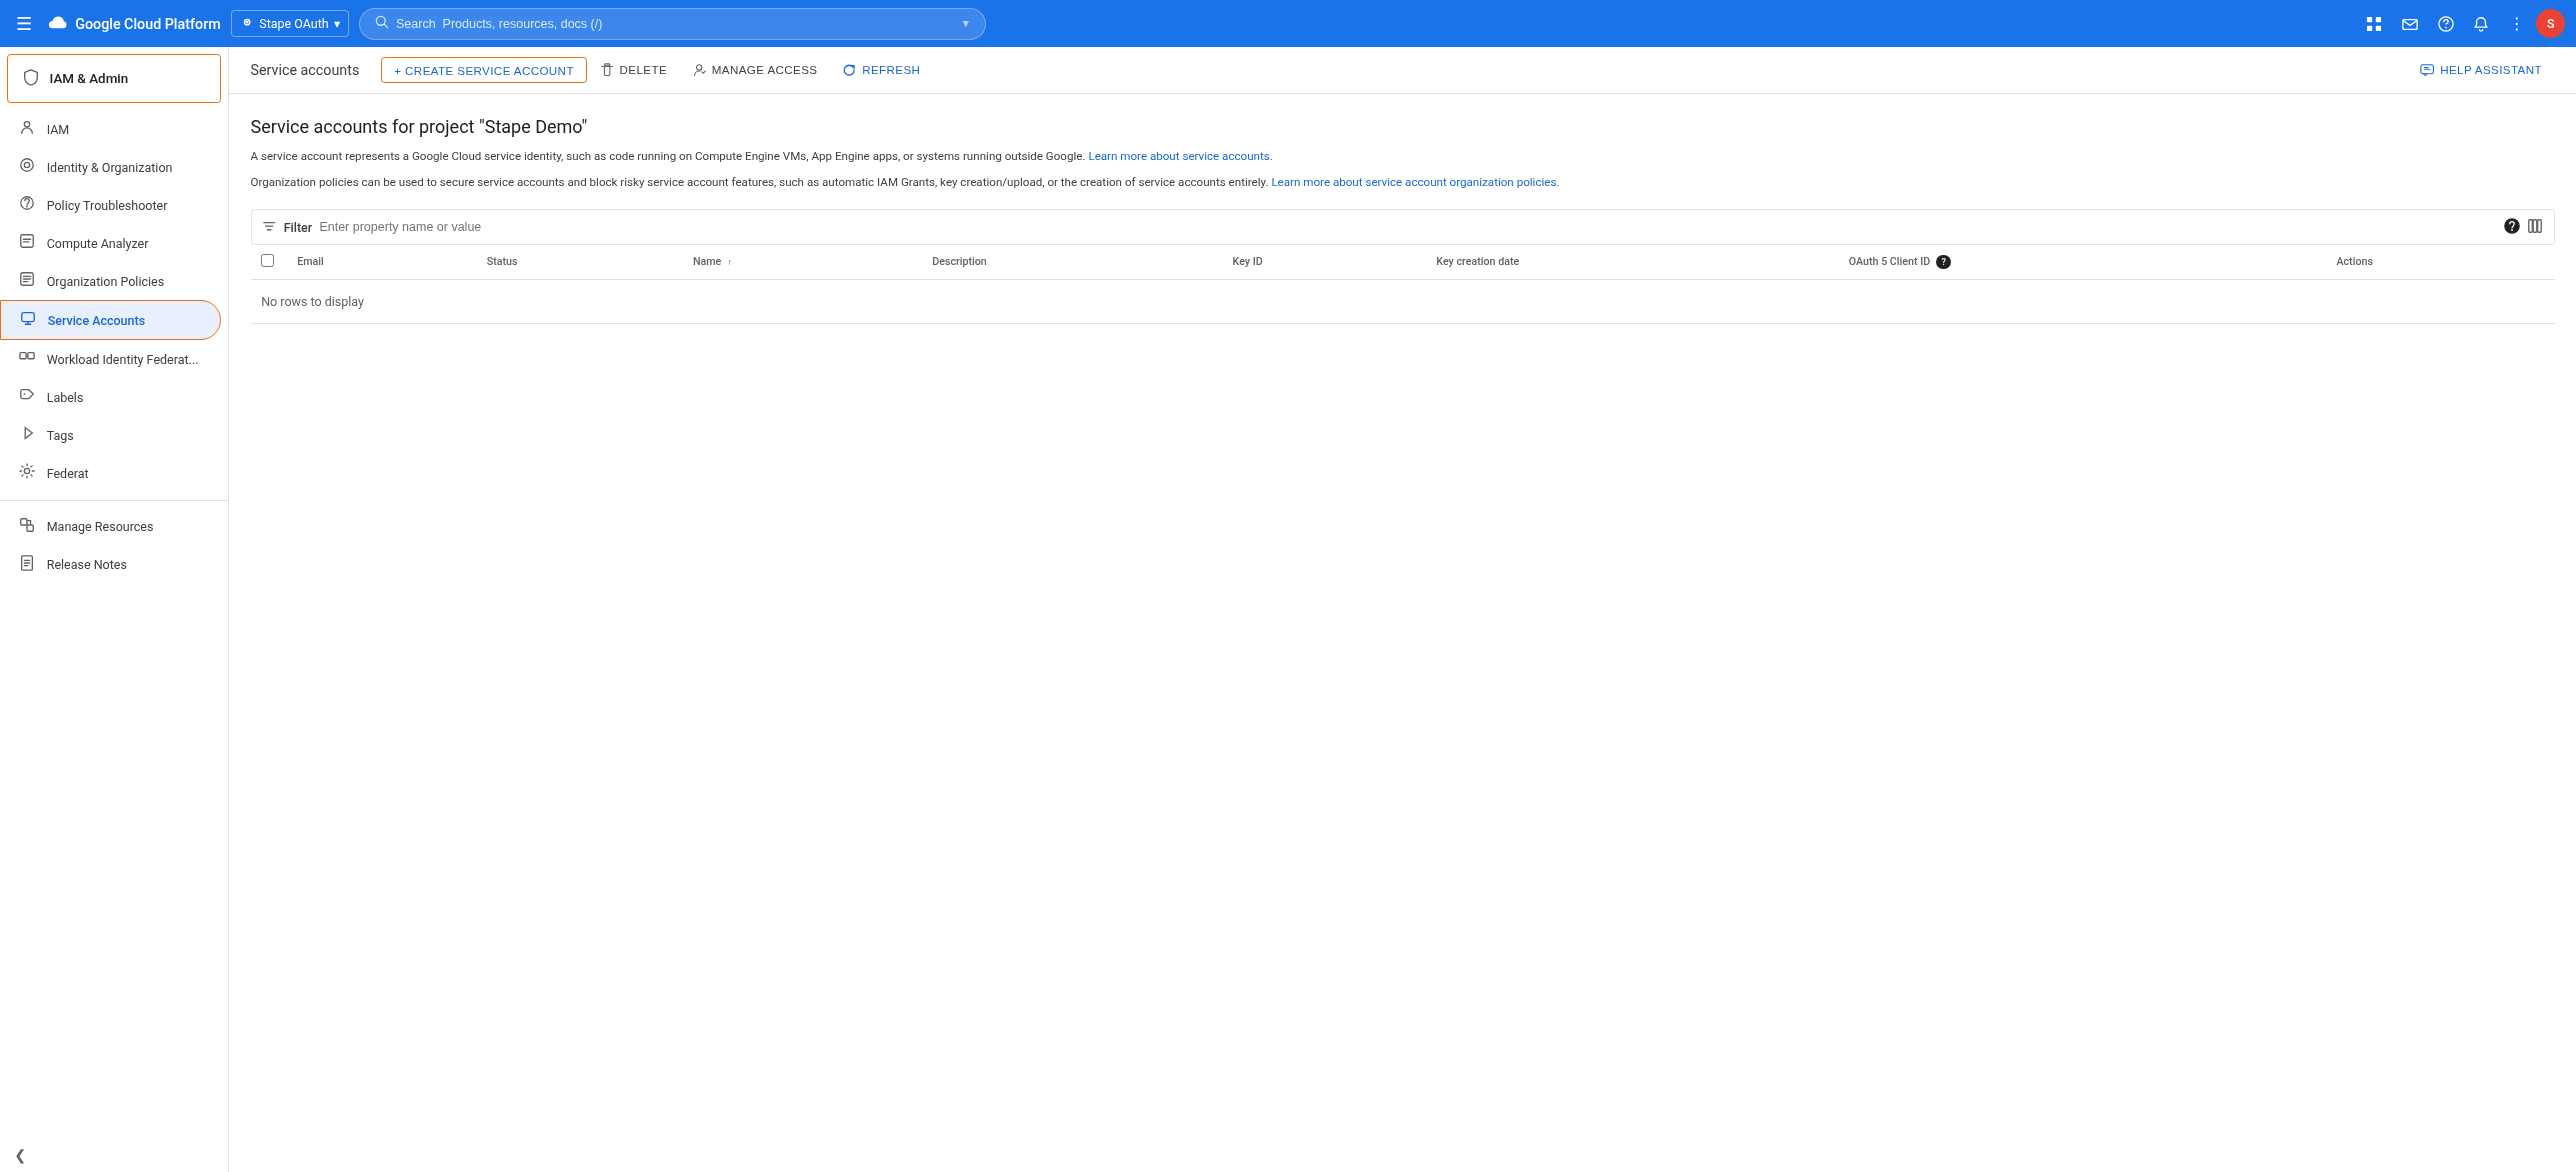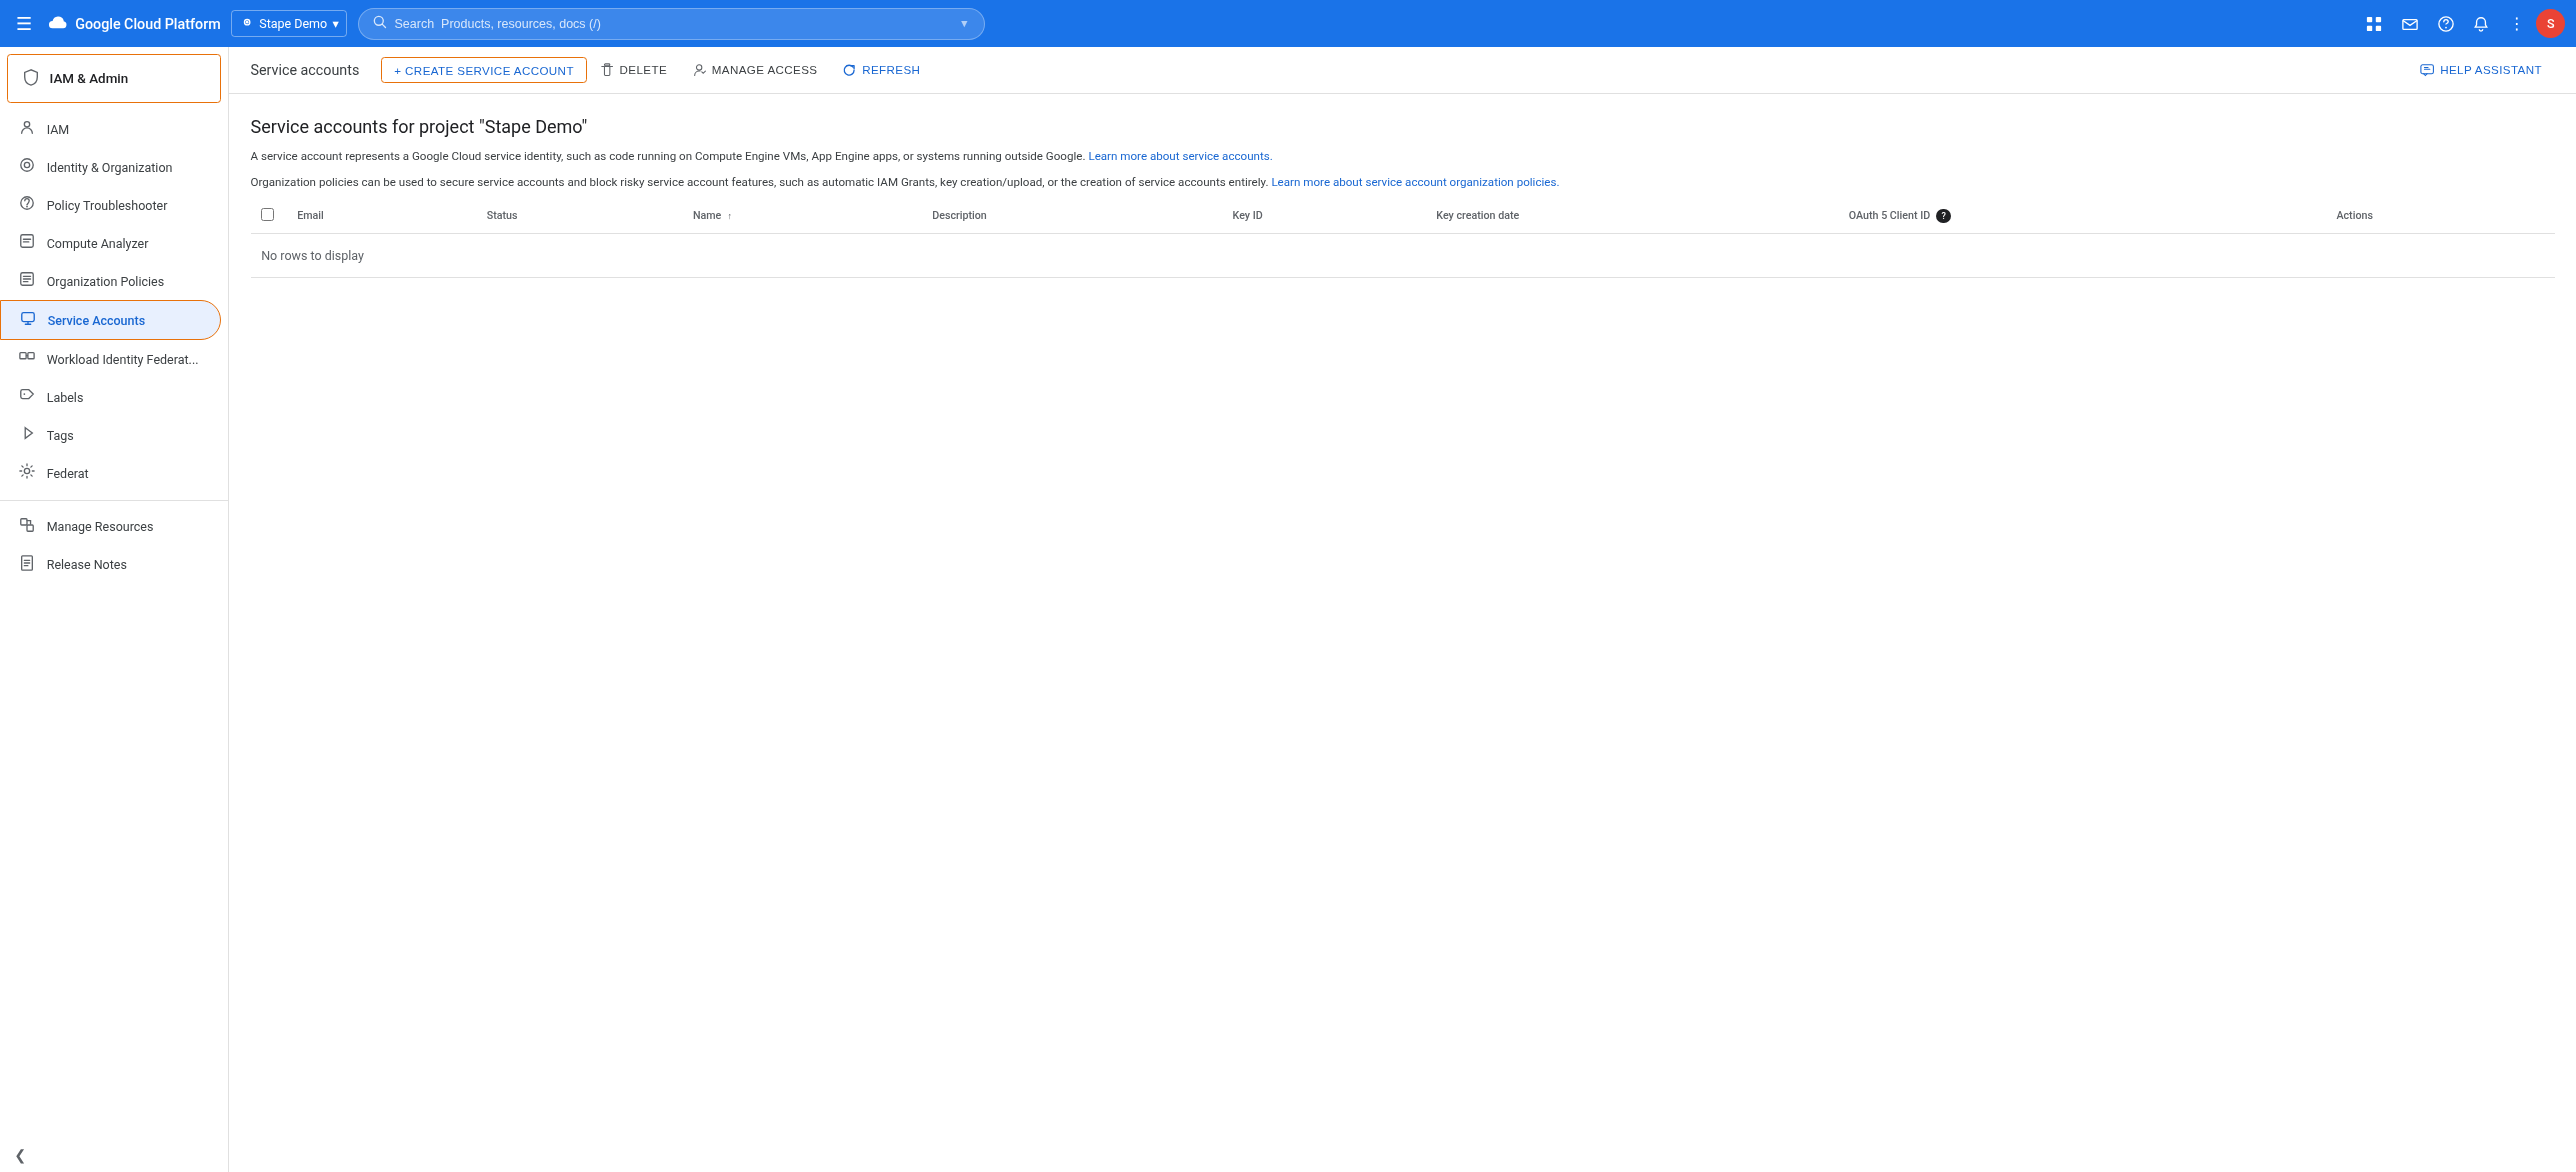--- a/index.html
+++ b/index.html
@@ -225,21 +225,21 @@
     </span>
     <span>Google Cloud Platform</span>
   </div>
   <div class="project-selector">
     <span>
       <svg width="14.3" height="14.3" viewBox="0 0 16 16" fill="white">
           <circle cx="8" cy="8" r="3" fill="none" stroke="white" stroke-width="1.5"></circle>
           <circle cx="8" cy="8" r="1.5" fill="white"></circle>
         </svg>
     </span>
-    <span>Stape Demo</span>
+    <span>Stape OAuth</span>
     <span>▾</span>
   </div>
   <div class="search-bar">
     <span class="search-icon">
       <svg width="14.3" height="14.3" viewBox="0 0 16 16" fill="none">
           <circle cx="6.5" cy="6.5" r="5" stroke="rgba(255,255,255,0.8)" stroke-width="1.5"></circle>
           <path d="M10.5 10.5l3.5 3.5" stroke="rgba(255,255,255,0.8)" stroke-width="1.5" stroke-linecap="round"></path>
         </svg>
     </span>
     <input type="text" placeholder="Search  Products, resources, docs (/)" style="">
@@ -461,20 +461,45 @@
       <h2>Service accounts for project "Stape Demo"</h2>
       <p class="desc">
         <span>A service account represents a Google Cloud service identity, such as code running on Compute Engine VMs, App Engine apps, or systems running outside Google.</span>
         <a href="#">Learn more about service accounts.</a>
       </p>
       <p class="desc">
         <span>Organization policies can be used to secure service accounts and block risky service account features, such as automatic IAM Grants, key creation/upload, or the creation of service accounts entirely.</span>
         <a href="#">Learn more about service account organization policies.</a>
       </p>
 
+      <div class="filter-bar">
+        <span class="filter-icon">
+          <svg width="14.3" height="14.3" viewBox="0 0 16 16" fill="none">
+              <path d="M2 4h12M4 8h8M6 12h4" stroke="#5f6368" stroke-width="1.5" stroke-linecap="round"></path>
+            </svg>
+        </span>
+        <span class="filter-label">Filter</span>
+        <input type="text" placeholder="Enter property name or value" style="">
+        <div class="filter-actions">
+          <span class="filter-help">
+            <svg width="16" height="16" viewBox="0 0 18 18" fill="none">
+                <circle cx="9" cy="9" r="8" stroke="#202124" stroke-width="1.5" fill="#202124"></circle>
+                <path d="M6.5 6.5c0-1.38 1.12-2.5 2.5-2.5s2.5 1.12 2.5 2.5S9 11 9 11" stroke="white" stroke-width="1.5" stroke-linecap="round"></path>
+                <circle cx="9" cy="13.5" r="1" fill="white"></circle>
+              </svg>
+          </span>
+          <span class="filter-cols">
+            <svg width="16" height="16" viewBox="0 0 18 18" fill="none">
+                <rect x="2" y="2" width="4" height="14" rx="1" stroke="#5f6368" stroke-width="1.5"></rect>
+                <rect x="7" y="2" width="4" height="14" rx="1" stroke="#5f6368" stroke-width="1.5"></rect>
+                <rect x="12" y="2" width="4" height="14" rx="1" stroke="#5f6368" stroke-width="1.5"></rect>
+              </svg>
+          </span>
+        </div>
+      </div>
 
       <table class="data-table">
         <thead>
           <tr>
             <th class="checkbox-col">
               <input type="checkbox" style="">
             </th>
             <th><span>Email</span></th>
             <th><span>Status</span></th>
             <th style="cursor:pointer;">

